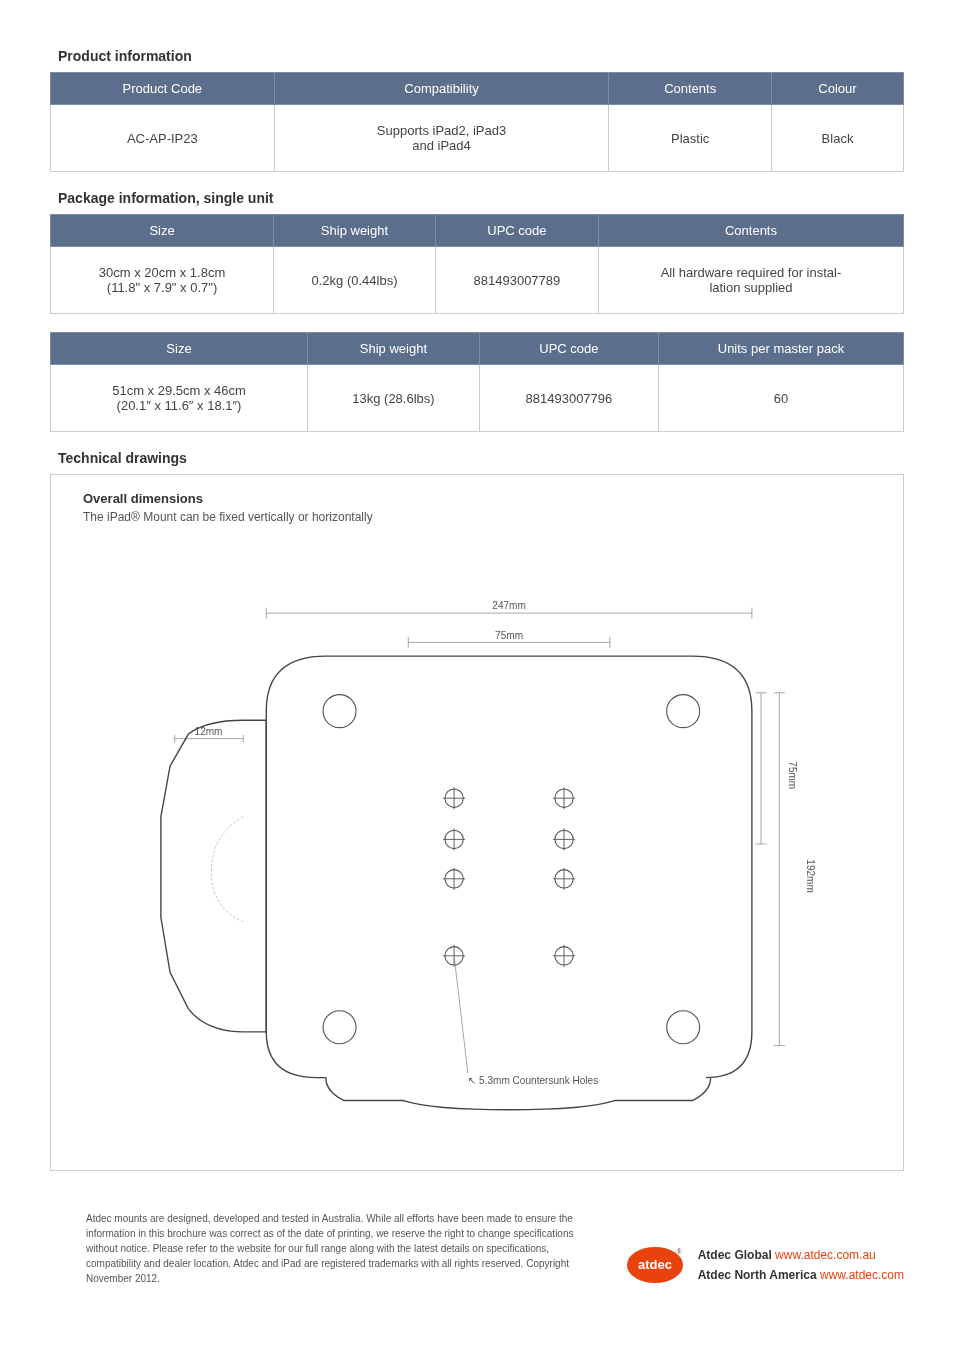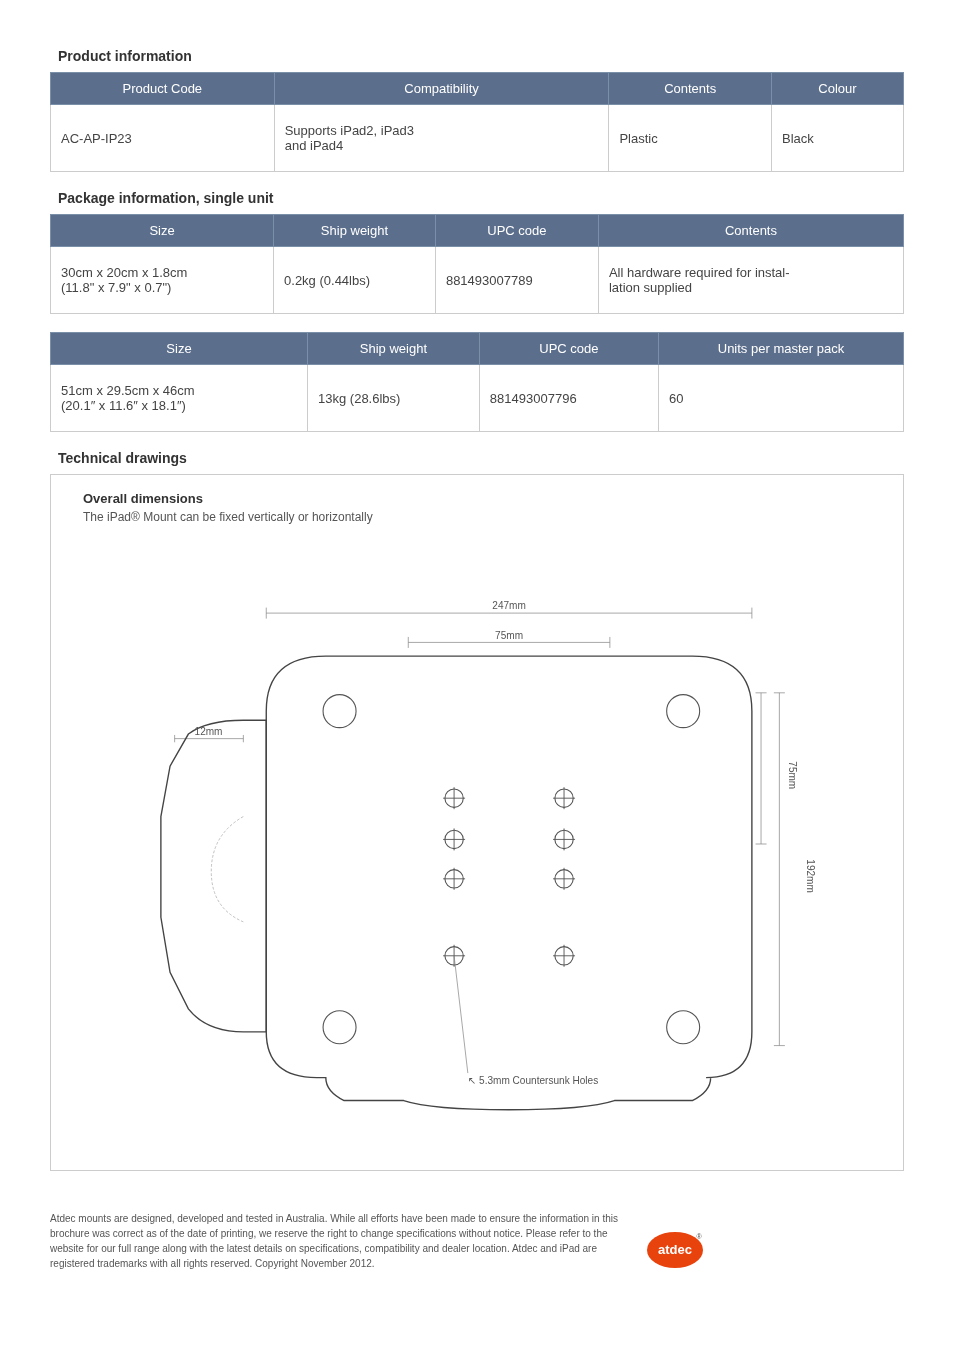--- a/index.html
+++ b/index.html
@@ -36,20 +36,21 @@
       color: #fff;
       padding: 8px 10px;
       text-align: center;
       font-weight: normal;
       font-size: 13px;
       border: 1px solid #7a8fa8;
     }
     .info-table td {
       border: 1px solid #ccc;
       padding: 18px 10px;
+      text-align: center;
       vertical-align: middle;
       font-size: 13px;
       color: #444;
       background: #fff;
     }
 
     
     .tech-drawings-box {
       border: 1px solid #ccc;
       padding: 16px 32px;
@@ -78,20 +79,21 @@
     }
 
     
     .footer {
       display: flex;
       align-items: flex-end;
       gap: 24px;
       margin-top: 30px;
       padding-top: 10px;
       border-top: none;
+      margin-left: 36px;
     }
     .footer-text {
       font-size: 10px;
       color: #555;
       flex: 1;
       line-height: 1.5;
     }
     .footer-brand {
       display: flex;
       flex-direction: column;
@@ -299,17 +301,29 @@
   <div class="footer">
     <div class="footer-text">Atdec mounts are designed, developed and tested in Australia. While all efforts have been made to ensure the information in this brochure was correct as of the date of printing, we reserve the right to change specifications without notice. Please refer to the website for our full range along with the latest details on specifications, compatibility and dealer location. Atdec and iPad are registered trademarks with all rights reserved. Copyright November 2012.</div>
     <div class="footer-brand">
       <div class="footer-logo-row">
 
         <svg width="62" height="42" viewBox="0 0 62 42">
           <ellipse cx="31" cy="21" rx="28" ry="18" fill="#e8420d"></ellipse>
           <text x="31" y="25" text-anchor="middle" fill="white" font-size="13" font-weight="bold" font-family="Arial">atdec</text>
           <text x="55" y="10" text-anchor="middle" fill="#555" font-size="7">®</text>
         </svg>
+        <div class="footer-links">
+          <div>
+            <span class="brand-name">Atdec Global</span>
+            <span> </span>
+            <span class="url">www.atdec.com.au</span>
+          </div>
+          <div>
+            <span class="brand-name">Atdec North America</span>
+            <span> </span>
+            <span class="url">www.atdec.com</span>
+          </div>
+        </div>
       </div>
     </div>
   </div>
 
 </div>
 
 </body></html>

